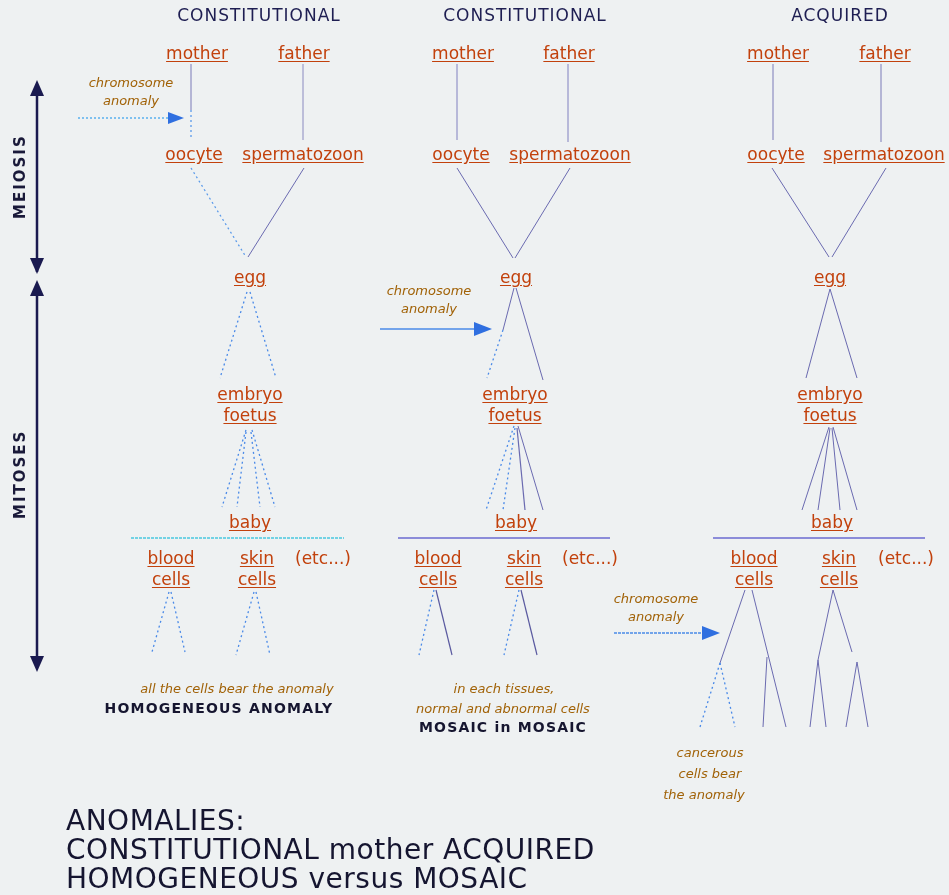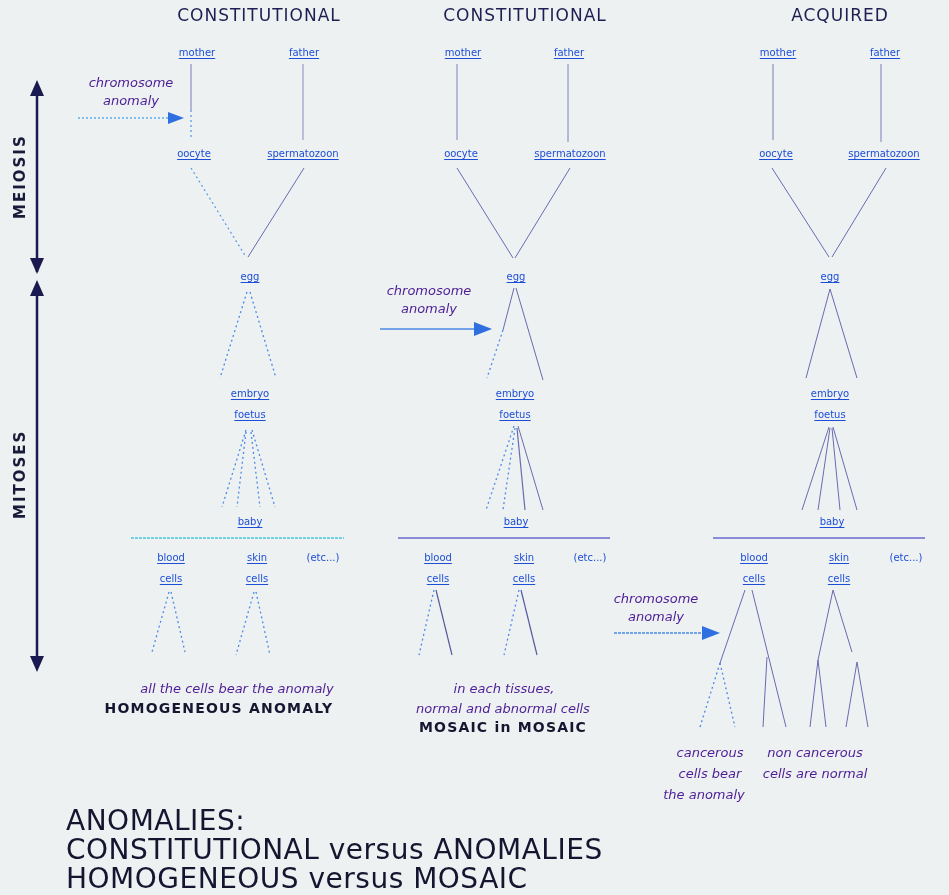--- a/index.html
+++ b/index.html
@@ -6,31 +6,31 @@
   body {
     width: 949px; height: 895px; overflow: hidden;
     background: #eef1f2;
     position: relative;
     font-family: "DejaVu Sans", sans-serif;
     color: #1c1c4a;
   }
   .diagram { position: absolute; left: 0; top: 0; width: 949px; height: 895px; }
   svg.lines { position: absolute; left: 0; top: 0; }
   .lbl {
-    position: absolute; font-size: 10px; white-space: nowrap;
+    position: absolute; font-size: 17px; white-space: nowrap;
     text-decoration: underline; text-underline-offset: 2px;
-    transform: translateX(-50%); color: #1d4ed8; line-height: 16px;
+    transform: translateX(-50%); color: #c2410c; line-height: 16px;
   }
   .lbl.nou { text-decoration: none; }
   .col-title {
     position: absolute; top: 5px; font-size: 17px; letter-spacing: 1px;
     transform: translateX(-50%); color: #1e1e52; white-space: nowrap;
   }
   .it {
-    position: absolute; font-style: italic; font-size: 13px; color: #4c1d95;
+    position: absolute; font-style: italic; font-size: 13px; color: #a16207;
     white-space: nowrap; transform: translateX(-50%); text-align: center; line-height: 18px;
   }
   .caps {
     position: absolute; font-size: 14px; letter-spacing: 1.2px; white-space: nowrap;
     transform: translateX(-50%); color: #161630; font-weight: bold;
   }
   .side-label {
     position: absolute; font-weight: bold; font-size: 15px; letter-spacing: 2px;
     color: #1a1a3a; transform: rotate(-90deg); transform-origin: center center;
     white-space: nowrap;
@@ -200,23 +200,19 @@
   <div class="lbl nou" style="left:906px; top:550px;">(etc...)</div>
   <div class="it" style="left:656px; top:590px;">
     <div>chromosome</div>
     <div>anomaly</div>
   </div>
   <div class="it" style="left:710px; top:742px; line-height:21px;">
     <div>cancerous</div>
     <div>cells bear</div>
     <div style="margin-left:-12px;">the anomaly</div>
   </div>
-  <div class="it" style="left:815px; top:742px; line-height:21px;">
-    <div>non cancerous</div>
-    <div>cells are normal</div>
-  </div>
 
   <div class="legend">
     <div>ANOMALIES:</div>
-    <div>CONSTITUTIONAL versus ANOMALIES</div>
+    <div>CONSTITUTIONAL mother ACQUIRED</div>
     <div>HOMOGENEOUS versus MOSAIC</div>
   </div>
 </div>
 
 </body></html>

